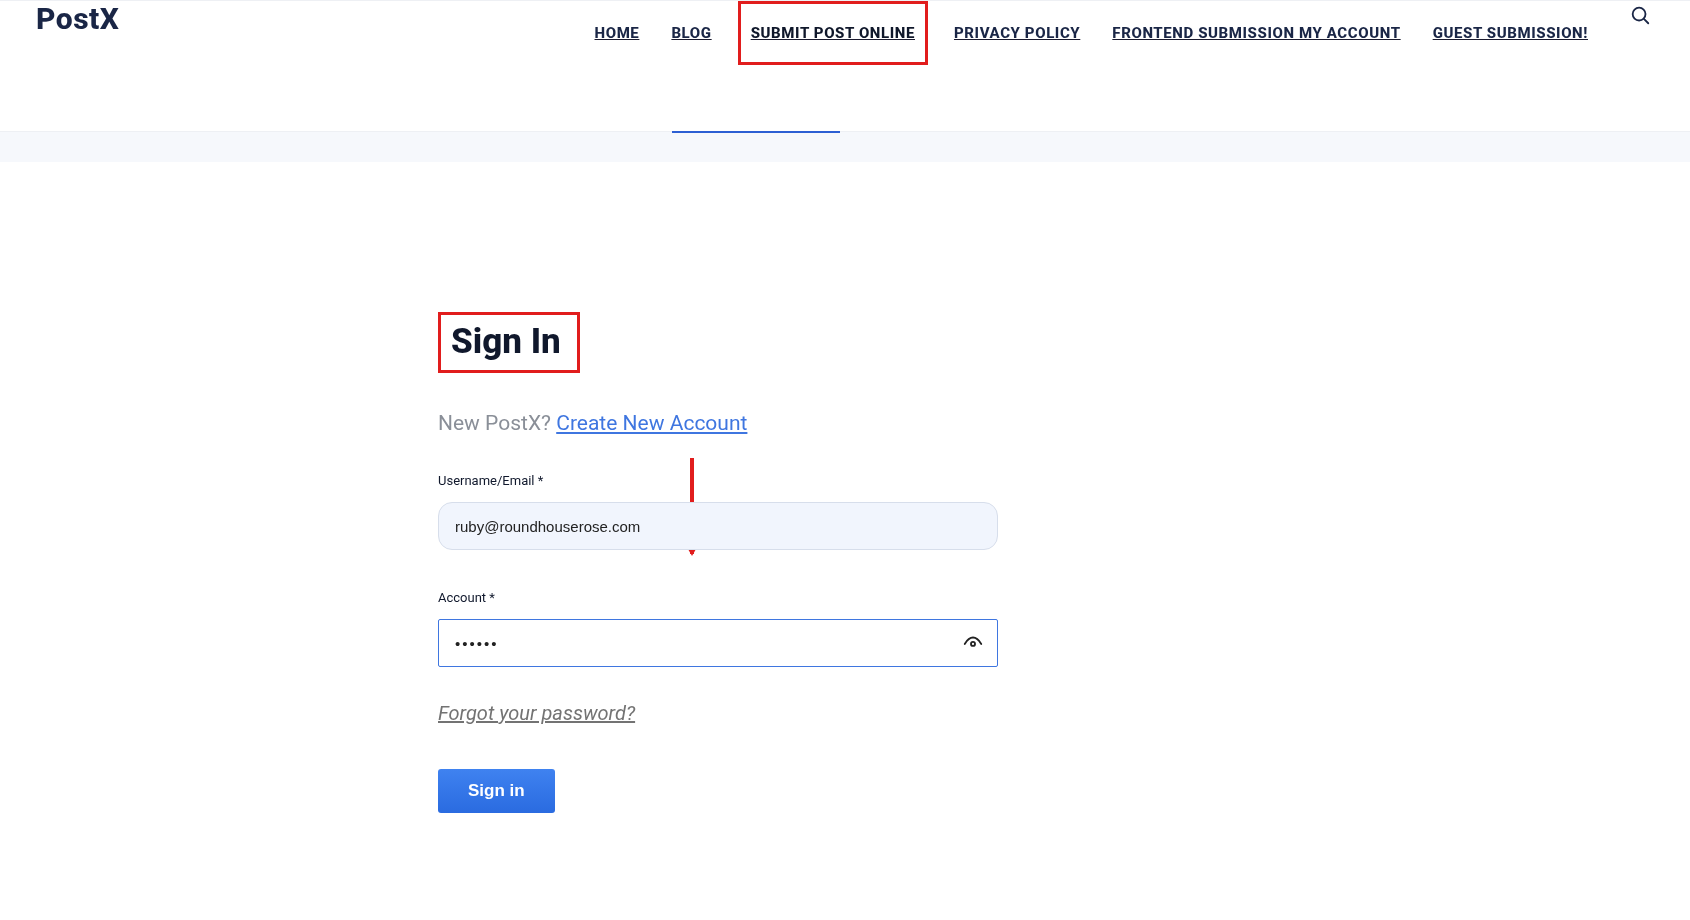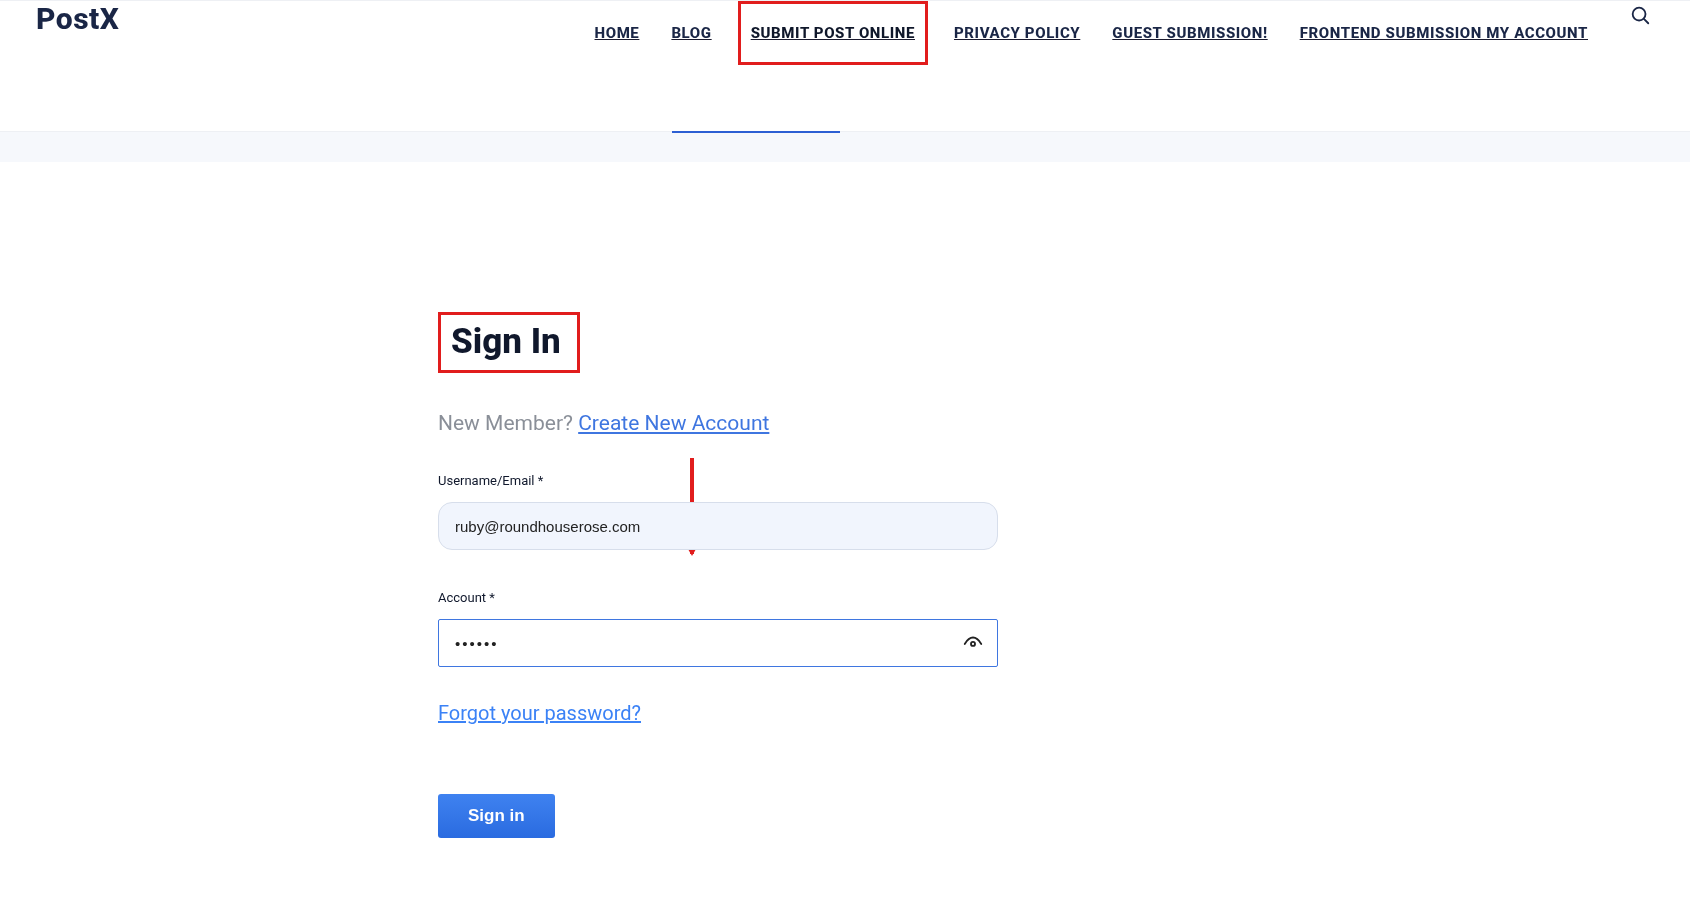--- a/index.html
+++ b/index.html
@@ -140,25 +140,26 @@
   .eye {
     position: absolute;
     right: 14px; top: 50%;
     transform: translateY(-50%);
     cursor: pointer;
     color: #222;
     width: 22px; height: 22px;
   }
   .forgot {
     font-size: 20px;
-    color: #3b82f6;
+    color: #737373;
     text-decoration: underline;
     display: inline-block;
-    margin-bottom: 69px;
-    cursor: pointer;
+    margin-bottom: 44px;
+    cursor: pointer;
+    font-style: italic;
   }
   .signin-btn {
     display: inline-block;
     padding: 12px 30px;
     background: linear-gradient(#3f82f0, #2a6be0);
     color: #fff;
     font-size: 17px;
     font-weight: 600;
     border: none;
     border-radius: 3px;
@@ -187,22 +188,22 @@
 </head>
 <body>
 
 <header class="topbar">
   <div class="brand">PostX</div>
   <nav class="mainnav">
     <span class="nav-link">HOME</span>
     <span class="nav-link">BLOG</span>
     <span class="nav-link active highlight-box">SUBMIT POST ONLINE</span>
     <span class="nav-link">PRIVACY POLICY</span>
+    <span class="nav-link">FRONTEND SUBMISSION MY ACCOUNT</span>
     <span class="nav-link">GUEST SUBMISSION!</span>
-    <span class="nav-link">FRONTEND SUBMISSION MY ACCOUNT</span>
   </nav>
   <span class="search-btn">
     <svg viewBox="0 0 24 24" width="22" height="22" fill="none" stroke="currentColor" stroke-width="2" stroke-linecap="round">
       <circle cx="11" cy="11" r="7"></circle>
       <line x1="21" y1="21" x2="16.5" y2="16.5"></line>
     </svg>
   </span>
 </header>
 
 <div class="thin-strip">
@@ -212,21 +213,21 @@
 <main>
 
   <div class="arrow-down"></div>
 
   <div class="form-wrap">
     <div class="hbox">
       <h1 class="title">Sign In</h1>
     </div>
 
     <p class="newmember">
-      <span>New Member? </span><a>Create New Account</a>
+      <span>New PostX? </span><a>Create New Account</a>
     </p>
 
     <label class="fld-label">Username/Email *</label>
     <input class="field" type="text" value="ruby@roundhouserose.com" style="">
 
     <label class="fld-label">Account *</label>
     <div class="pw-row">
       <input type="password" value="••••••" style="">
       <span class="eye">
         <svg viewBox="0 0 24 24" width="22" height="22" fill="none" stroke="currentColor" stroke-width="2" stroke-linecap="round">

